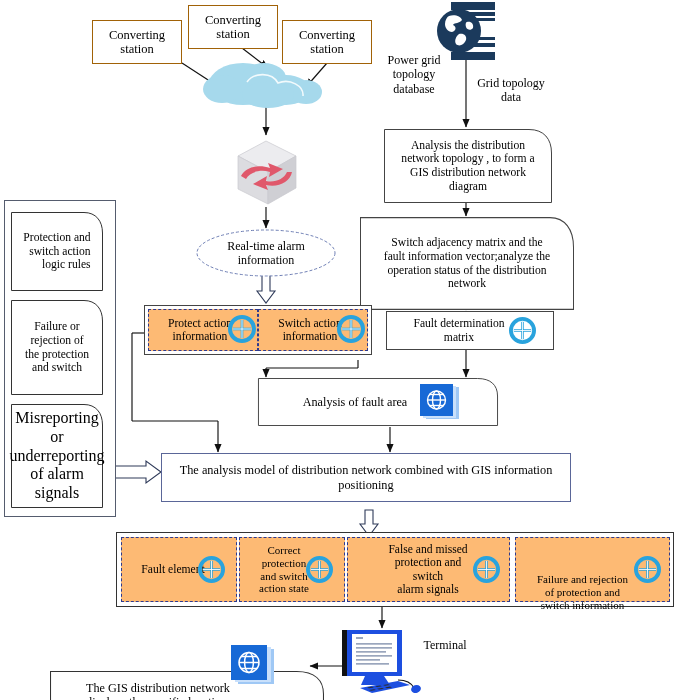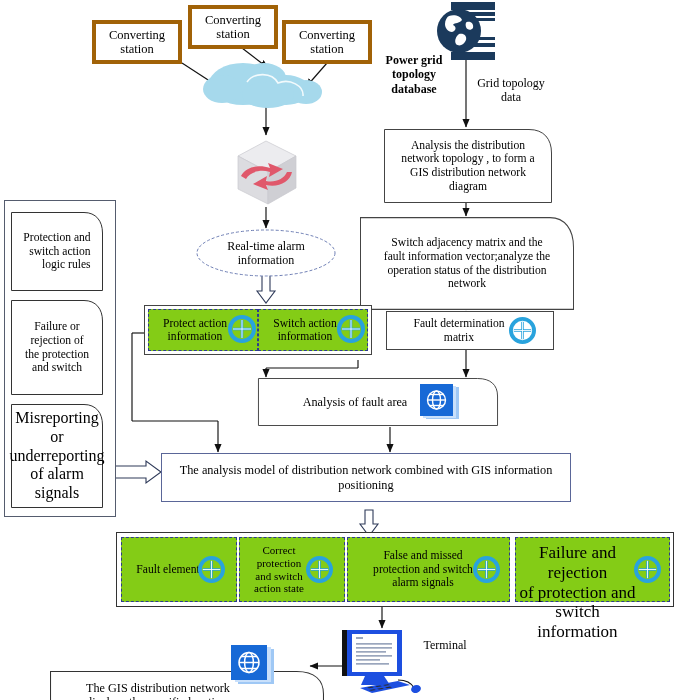--- a/index.html
+++ b/index.html
@@ -7,42 +7,42 @@
     font-family:"Liberation Serif", serif;
     width:685px;height:700px;position:relative;overflow:hidden;
     color:#000000;
   }
   #stage{position:absolute;left:0;top:0;width:685px;height:700px;}
   .abs{position:absolute;box-sizing:border-box;}
 
   
   .box{
     position:absolute;box-sizing:border-box;
-    border:4px solid #a16207;background:#ffffff;
+    border:1px solid #a16207;background:#ffffff;
     display:flex;align-items:center;justify-content:center;
     text-align:center;line-height:1.16;
   }
   .box-thin{border:1px solid #3a3a4a;}
   .box-gray{border:1px solid #555c6e;}
 
   
   .curved{
     position:absolute;box-sizing:border-box;background:#fff;
     display:flex;align-items:center;justify-content:center;
     text-align:center;line-height:1.17;
   }
   .curved .cv-svg{position:absolute;left:0;top:0;width:100%;height:100%;}
   .curved .cv-txt{position:relative;z-index:2;padding:2px 6px;}
 
   
   .dashed{
     position:absolute;box-sizing:border-box;
-    border:1px dashed #2e3a8f;background:#84cc16;
+    border:1px dashed #2e3a8f;background:#fdba74;
     display:flex;align-items:center;justify-content:center;
-    text-align:center;line-height:1.16;
+    text-align:center;line-height:1.16;padding-left:10px;
   }
 
   .lbl{position:absolute;text-align:center;line-height:1.2;}
 
   
   .ring-icon{position:absolute;}
   .stack-icon{position:absolute;}
 
   svg{display:block;overflow:visible;}
   .flowsvg{position:absolute;left:0;top:0;width:685px;height:700px;pointer-events:none;}
@@ -171,21 +171,21 @@
       <rect x="38" y="41" width="26" height="4" fill="#1b3a5c"></rect>
       <rect x="44" y="35" width="20" height="3" fill="#1b3a5c"></rect>
       <circle cx="28" cy="29" r="22" fill="#1b3a5c"></circle>
       <g fill="#ffffff">
         <path d="M18,14 C23,12 30,14 31,18 C28,22 24,20 22,23 C26,25 25,29 21,30 C17,30 14,26 14,22 C14,18 16,15 18,14 z"></path>
         <path d="M28,32 C33,31 36,34 35,38 C33,43 28,45 25,42 C23,39 25,34 28,32 z"></path>
         <path d="M36,20 C40,19 43,22 42,26 C40,29 36,28 35,25 C34,22 35,20 36,20 z"></path>
       </g>
     </svg>
   </div>
-  <div class="lbl" style="left:375px;top:53px;width:78px;font-size:12px;white-space:pre-line;font-weight:bold;">Power grid
+  <div class="lbl" style="left:375px;top:53px;width:78px;font-size:12px;white-space:pre-line;">Power grid
 topology
 database</div>
   <div class="lbl" style="left:468px;top:76px;width:86px;font-size:12px;white-space:pre-line;text-align:center;">Grid topology
 data</div>
 
   <div class="curved" style="left:384px;top:129px;width:168px;height:74px;font-size:11.6px;">
     <svg class="cv-svg" viewBox="0 0 168 74" preserveAspectRatio="none">
       <path d="M0.5,0.5 L145,0.5 C160,0.5 167.5,10 167.5,24 L167.5,73.5 L0.5,73.5 z" fill="#ffffff" stroke="#444" stroke-width="1"></path>
     </svg>
     <span class="cv-txt" style="white-space:pre-line;">Analysis the distribution
@@ -371,21 +371,21 @@
           <line x1="5" y1="14" x2="23" y2="14"></line>
         </g>
       <g stroke="#ffffff" stroke-width="0.9">
           <line x1="14" y1="5" x2="14" y2="23"></line>
           <line x1="5" y1="14" x2="23" y2="14"></line>
         </g>
     </svg>
   </div>
 
   <div class="dashed" style="left:515px;top:537px;width:155px;height:65px;">
-    <span style="font-size:17px;white-space:pre-line;padding-right:30px;margin-top:46px;">Failure and rejection
+    <span style="font-size:11px;white-space:pre-line;padding-right:30px;margin-top:46px;">Failure and rejection
 of protection and
 switch information</span>
   </div>
   <div class="ring-icon" style="left:634px;top:556px;width:27px;height:27px;">
     <svg width="27" height="27" viewBox="0 0 28 28">
       <circle cx="14" cy="14" r="12" fill="none" stroke="#29a3dd" stroke-width="4"></circle>
       <g stroke="#29a3dd" stroke-width="2.6">
           <line x1="14" y1="5" x2="14" y2="23"></line>
           <line x1="5" y1="14" x2="23" y2="14"></line>
         </g>

